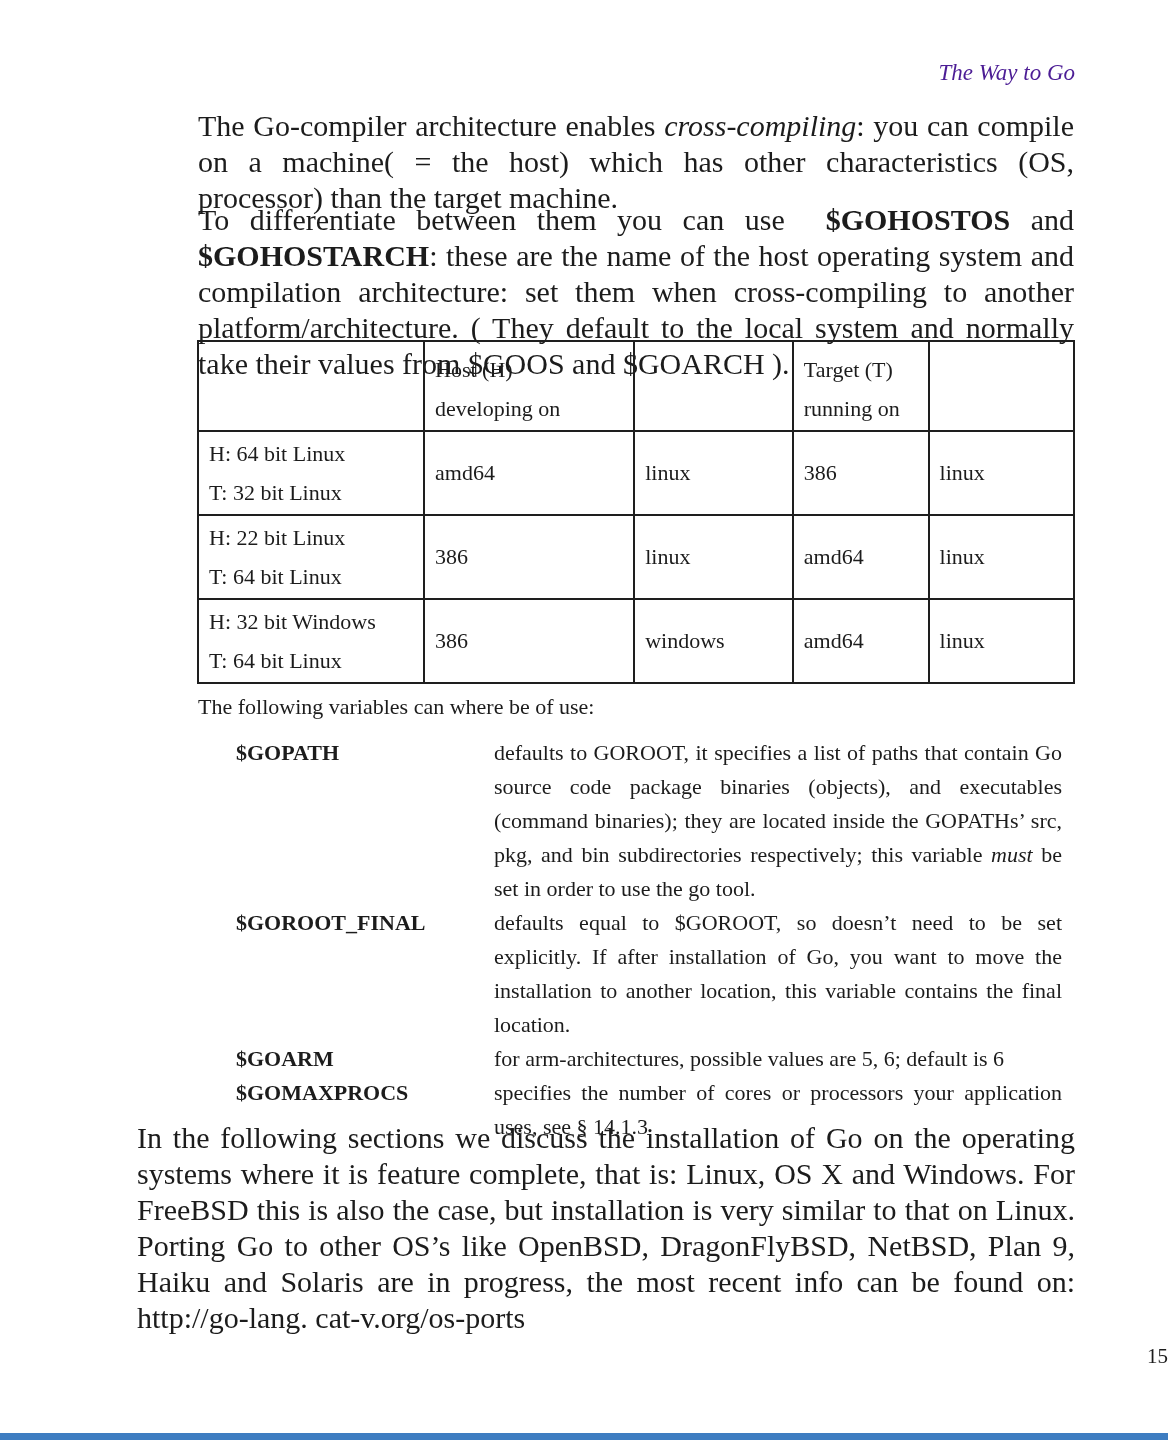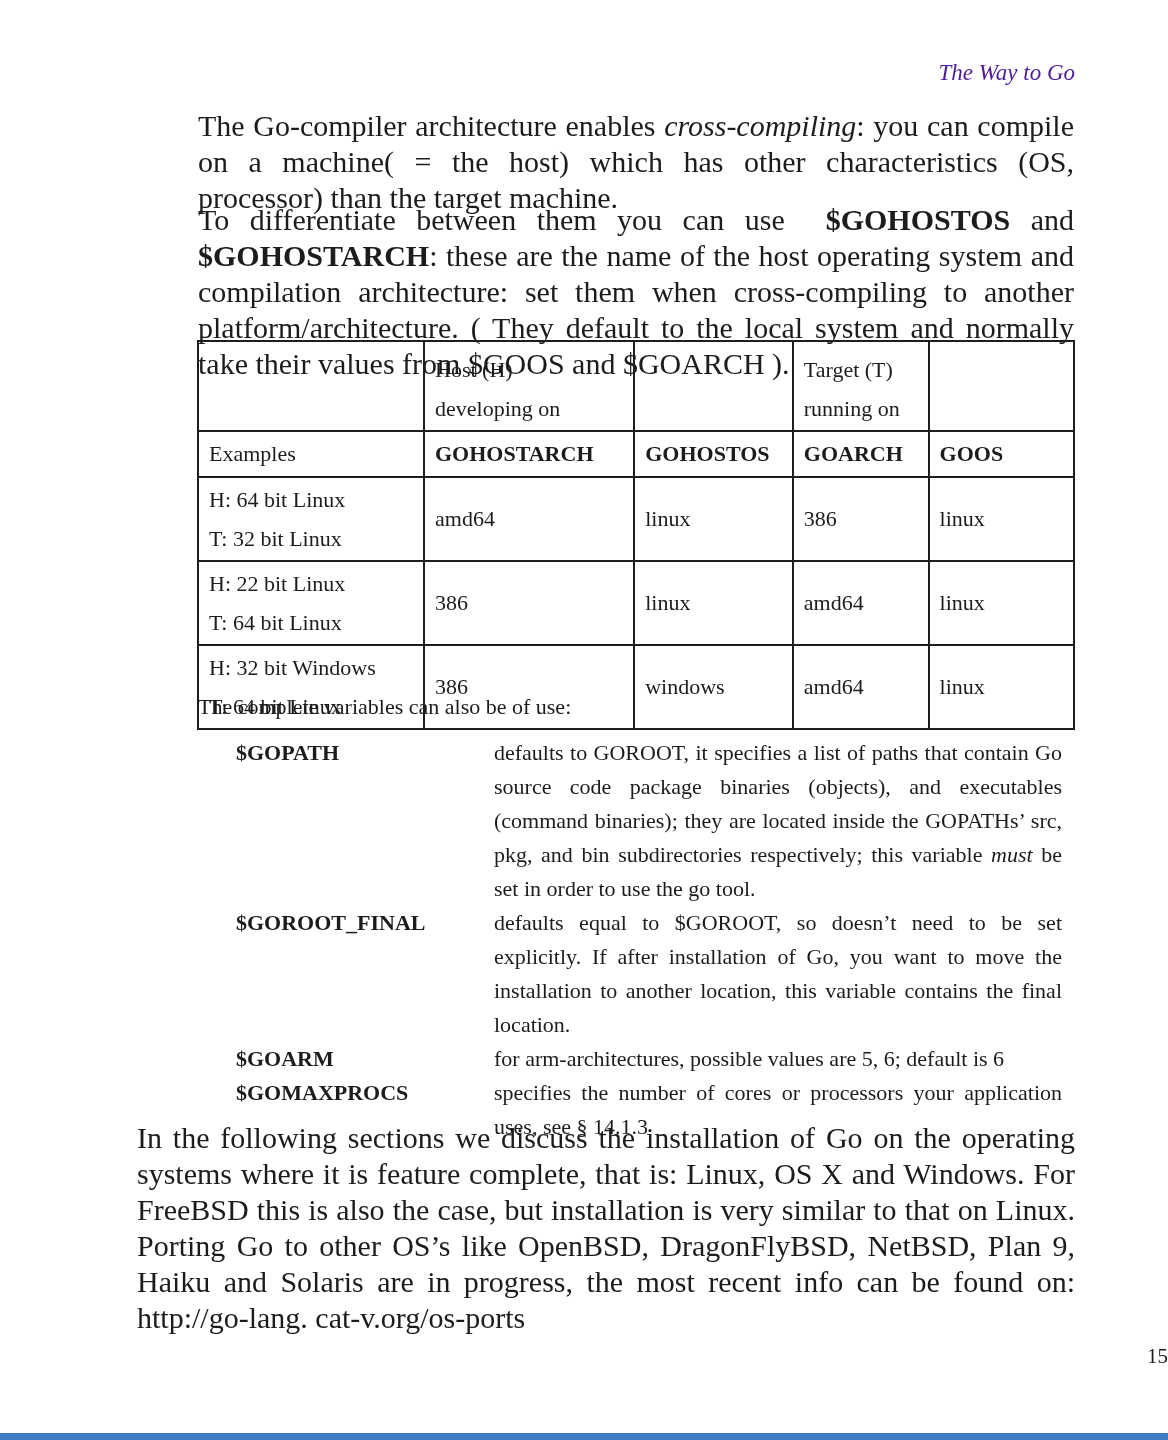--- a/index.html
+++ b/index.html
@@ -87,27 +87,20 @@
   <tbody>
       <tr class="hdr1">
     <td></td>
     <td class="hdr-multiline">Host (H)
 developing on</td>
     <td></td>
     <td class="hdr-multiline">Target (T)
 running on</td>
     <td></td>
   </tr>
-  <tr class="hdr2">
-    <td>Examples</td>
-    <td class="bold">GOHOSTARCH</td>
-    <td class="bold">GOHOSTOS</td>
-    <td class="bold">GOARCH</td>
-    <td class="bold">GOOS</td>
-  </tr>
   <tr class="body">
     <td class="multiline">H: 64 bit Linux
 T: 32 bit Linux</td>
     <td>amd64</td>
     <td>linux</td>
     <td>386</td>
     <td>linux</td>
   </tr>
   <tr class="body">
     <td class="multiline">H: 22 bit Linux
@@ -121,21 +114,21 @@
     <td class="multiline">H: 32 bit Windows
 T: 64 bit Linux</td>
     <td>386</td>
     <td>windows</td>
     <td>amd64</td>
     <td>linux</td>
   </tr>
 </tbody>
   </table>
 
-<div class="vars-intro">The complete variables can also be of use:</div>
+<div class="vars-intro">The following variables can where be of use:</div>
 
 <div class="dl">
   <div class="dl-row">
     <div class="dl-term">$GOPATH</div>
     <div class="dl-desc">
       <span>defaults to GOROOT, it specifies a list of paths that contain Go source code package binaries (objects), and executables (command binaries); they are located inside the GOPATHs’ src, pkg, and bin subdirectories respectively; this variable </span><span class="ital">must</span><span> be set in order to use the go tool.</span>
     </div>
   </div>
   <div class="dl-row">
     <div class="dl-term">$GOROOT_FINAL</div>

